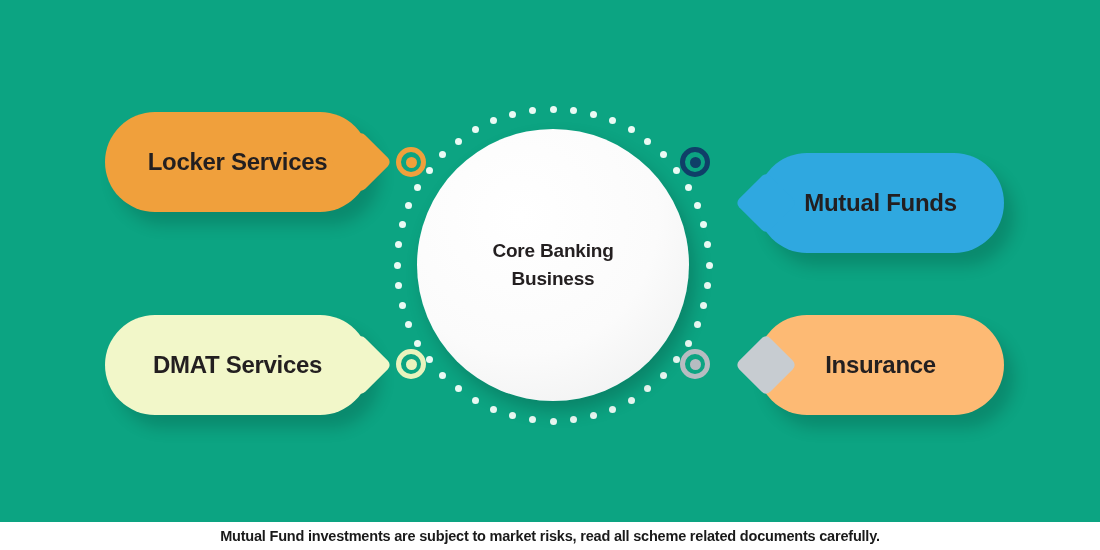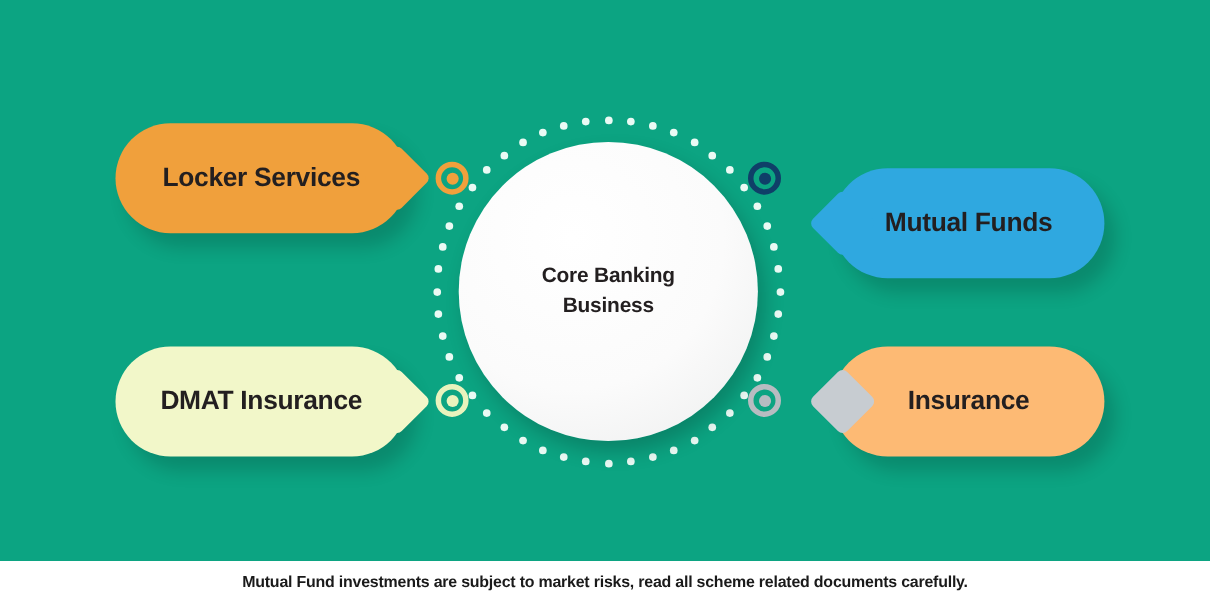--- a/index.html
+++ b/index.html
@@ -136,21 +136,21 @@
   .ring.r-mutual .dot    { background: #0f3f68; }
   .ring.r-insurance { left: 680px; top: 349px; border-color: #b7bcc1; }
   .ring.r-insurance .dot { background: #b7bcc1; }
 
   
   .disclaimer-bar {
     position: absolute;
     left: 0;
     bottom: 0;
     width: 1100px;
-    height: 40px;
+    height: 28px;
     background: #ffffff;
     display: flex;
     align-items: center;
     justify-content: center;
     z-index: 8;
   }
   .disclaimer-text {
     font-size: 14.5px;
     font-weight: bold;
     color: #1a1a1a;
@@ -224,21 +224,21 @@
   <div class="pill left locker">
     <span class="tail"></span>
     <span class="label">Locker Services</span>
   </div>
   <div class="ring r-locker">
     <span class="dot"></span>
   </div>
 
   <div class="pill left dmat">
     <span class="tail"></span>
-    <span class="label">DMAT Insurance</span>
+    <span class="label">DMAT Services</span>
   </div>
   <div class="ring r-dmat">
     <span class="dot"></span>
   </div>
 
   <div class="pill right mutual">
     <span class="tail"></span>
     <span class="label">Mutual Funds</span>
   </div>
   <div class="ring r-mutual">

